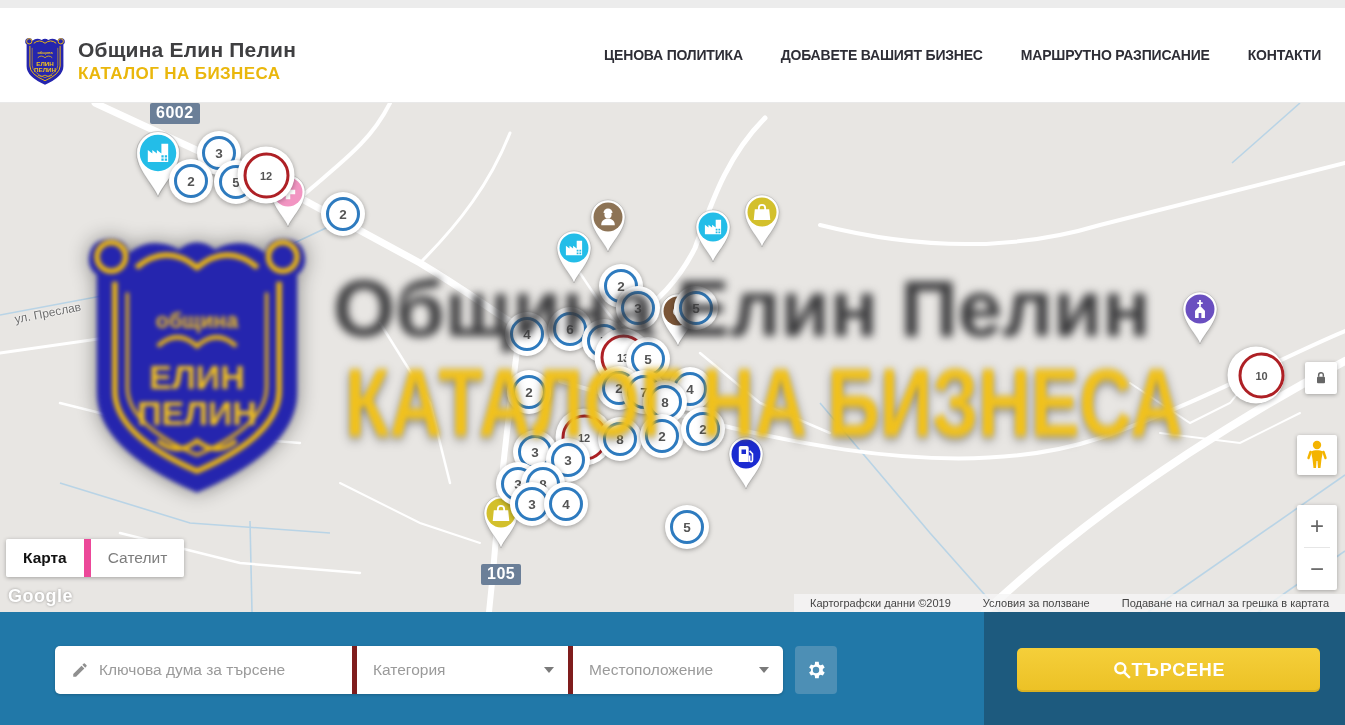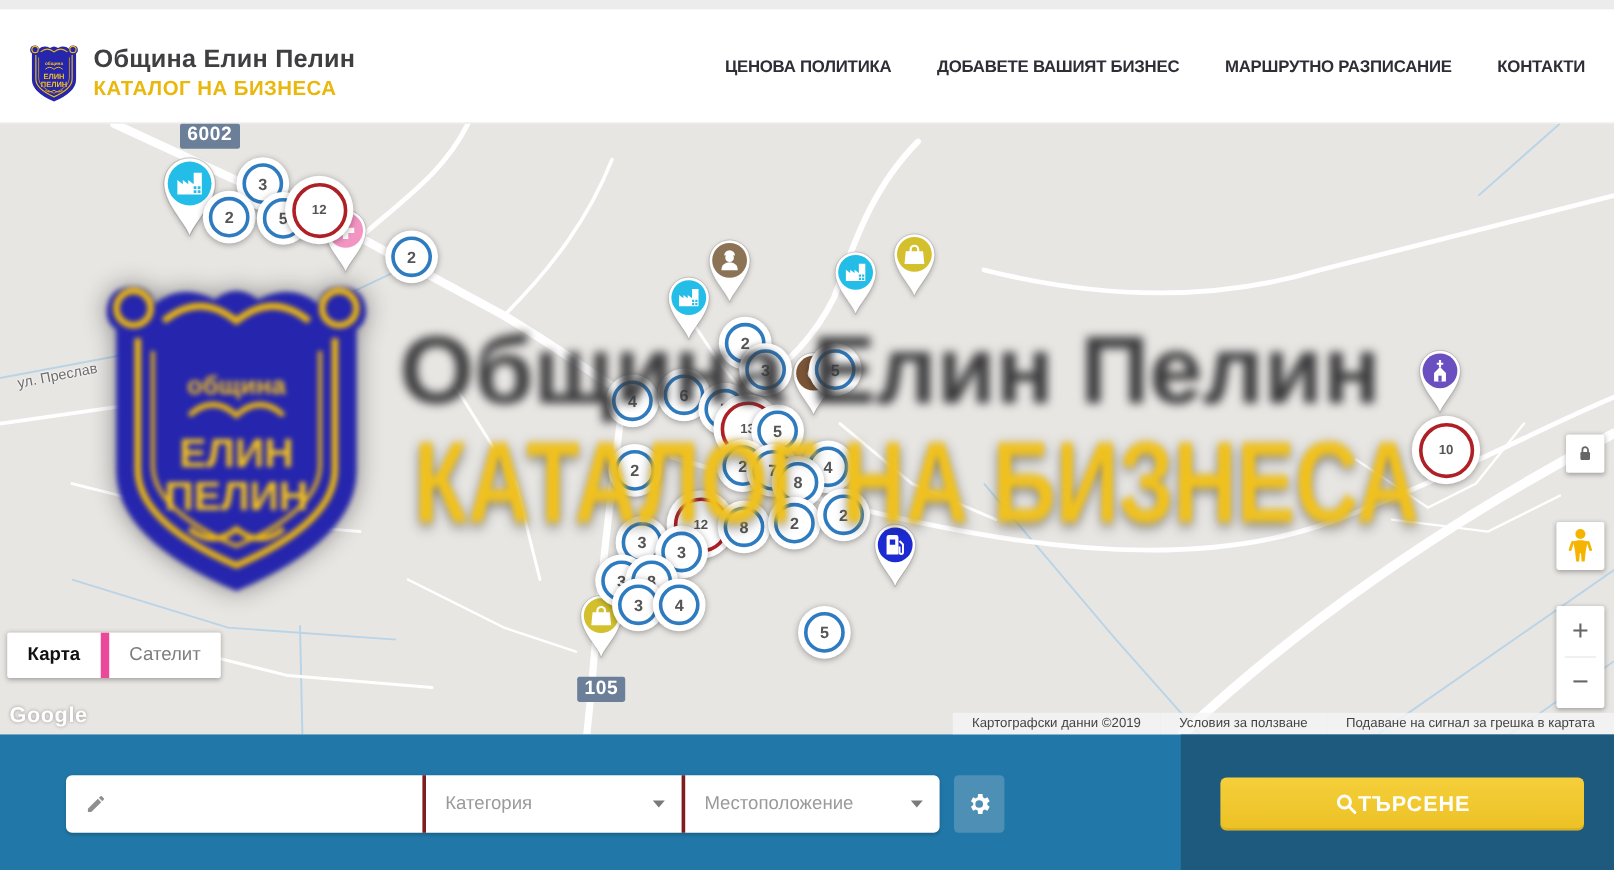--- a/index.html
+++ b/index.html
@@ -39,40 +39,40 @@
   .wm-sub { left:345px; top:245px; font-size:96px; font-weight:bold; color:#f0c11d; transform:scaleX(0.76); transform-origin:left center; filter:blur(3px); white-space:nowrap; text-shadow:0 3px 10px rgba(35,35,35,.6); }
 
   
   .ctl { position:absolute; z-index:4; background:#fff; box-shadow:0 1px 4px rgba(0,0,0,.3); border:0; cursor:pointer; }
   .lock-btn { left:1305px; top:259px; width:32px; height:32px; border-radius:2px; display:flex; align-items:center; justify-content:center; }
   .pegman-btn { left:1297px; top:332px; width:40px; height:40px; border-radius:2px; display:flex; align-items:center; justify-content:center; }
   .zoomctl { left:1297px; top:402px; width:40px; height:85px; border-radius:2px; z-index:4; position:absolute; background:#fff; box-shadow:0 1px 4px rgba(0,0,0,.3); display:flex; flex-direction:column; }
   .zoomctl button { flex:1; border:0; background:transparent; font-size:24px; color:#666; cursor:pointer; font-family:"Liberation Sans", sans-serif; }
   .zoomctl .sep { height:1px; background:#e6e6e6; margin:0 7px; }
 
-  .maptype { position:absolute; left:6px; top:424px; z-index:4; display:flex; box-shadow:0 1px 4px rgba(0,0,0,.3); border-radius:2px; overflow:hidden; }
+  .maptype { position:absolute; left:6px; top:436px; z-index:4; display:flex; box-shadow:0 1px 4px rgba(0,0,0,.3); border-radius:2px; overflow:hidden; }
   .maptype button { height:38px; background:#fff; border:0; font-size:15.5px; padding:0 17px; cursor:pointer; font-family:"Liberation Sans", sans-serif; }
   .maptype .active { font-weight:bold; color:#111; }
   .maptype .inactive { color:#7d7d7d; border-left:7px solid #ec4899; }
 
   .google-logo { position:absolute; left:8px; top:483px; z-index:4; color:#fff; font-size:18px; font-weight:bold; letter-spacing:0.5px; text-shadow:0 0 3px rgba(0,0,0,.35); cursor:pointer; }
 
   .attribution { position:absolute; right:0; bottom:0; z-index:4; display:flex; font-size:11px; color:#444; }
   .attribution span { background:rgba(245,245,245,.8); padding:3px 16px; white-space:nowrap; }
   .attribution .lnk { cursor:pointer; }
 
   
   .searchbar { position:relative; width:1345px; height:113px; background:#2178a8; }
   .searchbar .right-panel { position:absolute; right:0; top:0; width:361px; height:113px; background:#1d5a7e; }
   .form { position:absolute; left:55px; top:34px; height:48px; width:728px; background:#fff; border-radius:5px; display:flex; align-items:stretch; box-shadow:0 1px 3px rgba(0,0,0,.2); }
   .field { display:flex; align-items:center; }
   .field-keyword { width:297px; padding:0 12px 0 16px; gap:10px; }
   .field-keyword input { border:0; outline:none; flex:1; font-size:15.5px; color:#333; font-family:"Liberation Sans", sans-serif; }
   .field-keyword input::placeholder { color:#9a9a9a; }
-  .field-select { border-left:3px solid #7f1d1d; padding:0 14px 0 16px; justify-content:space-between; cursor:pointer;gap:40px; }
+  .field-select { border-left:5px solid #7f1d1d; padding:0 14px 0 16px; justify-content:space-between; cursor:pointer;gap:40px; }
   .field-cat { width:216px; } .field-loc { width:215px; }
   .field-select .lbl { font-size:15.5px; color:#9a9a9a; }
   .caret { width:0; height:0; border-left:5px solid transparent; border-right:5px solid transparent; border-top:6px solid #7a7a7a; }
   .gear-btn { position:absolute; left:795px; top:34px; width:42px; height:48px; background:#4d8fb5; border:0; border-radius:4px; cursor:pointer; display:flex; align-items:center; justify-content:center; }
   .search-btn { position:absolute; left:1017px; top:36px; width:303px; height:44px; border:0; border-radius:5px; background:linear-gradient(#f5cf3a,#ecc125); box-shadow:inset 0 -2px 0 rgba(0,0,0,.08); cursor:pointer; display:flex; align-items:center; justify-content:center; }
   .search-btn span { color:#fff; font-size:18px; font-weight:bold; letter-spacing:0.8px; font-family:"Liberation Sans", sans-serif; }
 
   .emblem-text { fill:#f0c01f; font-weight:bold; font-family:"Liberation Sans", sans-serif; text-anchor:middle; }
 </style>
 </head>
@@ -381,21 +381,21 @@
       <div class="cluster blue" style="left: 566px; top: 401px;">
         <div class="ring">
           <span>4</span>
         </div>
       </div>
       <div class="cluster blue" style="left: 687px; top: 424px;">
         <div class="ring">
           <span>5</span>
         </div>
       </div>
-      <div class="cluster red" style="left: 1205px; top: 272px;">
+      <div class="cluster red" style="left: 1256px; top: 272px; justify-content: flex-end;">
         <div class="ring">
           <span>10</span>
         </div>
       </div>
     </div>
 
   <div class="wm wm-emblem">
     <svg viewBox="0 0 140 160">
       <path d="M14,30 Q8,26 10,18 Q12,10 22,10 Q30,10 32,18 Q44,8 60,16 Q70,8 80,16 Q96,8 108,18 Q110,10 118,10 Q128,10 130,18 Q132,26 126,30 L126,96 Q126,128 70,152 Q14,128 14,96 Z" fill="#2525ae"></path>
       <circle cx="22" cy="20" r="8" fill="none" stroke="#edb90f" stroke-width="3"></circle>
@@ -447,20 +447,21 @@
 </div>
 
 <div class="searchbar">
   <div class="right-panel"></div>
 
   <div class="form">
     <div class="field field-keyword">
       <svg width="18" height="18" viewBox="0 0 24 24">
         <path d="M3 17.25V21h3.75L17.8 9.94l-3.75-3.75L3 17.25z M20.7 7a1 1 0 0 0 0-1.4l-2.3-2.3a1 1 0 0 0-1.4 0l-1.8 1.8 3.75 3.75L20.7 7z" fill="#8f8f8f"></path>
       </svg>
+      <input type="text" placeholder="Ключова дума за търсене" style="">
     </div>
     <div class="field field-select field-cat">
       <span class="lbl">Категория</span>
       <span class="caret"></span>
     </div>
     <div class="field field-select field-loc">
       <span class="lbl">Местоположение</span>
       <span class="caret"></span>
     </div>
   </div>

